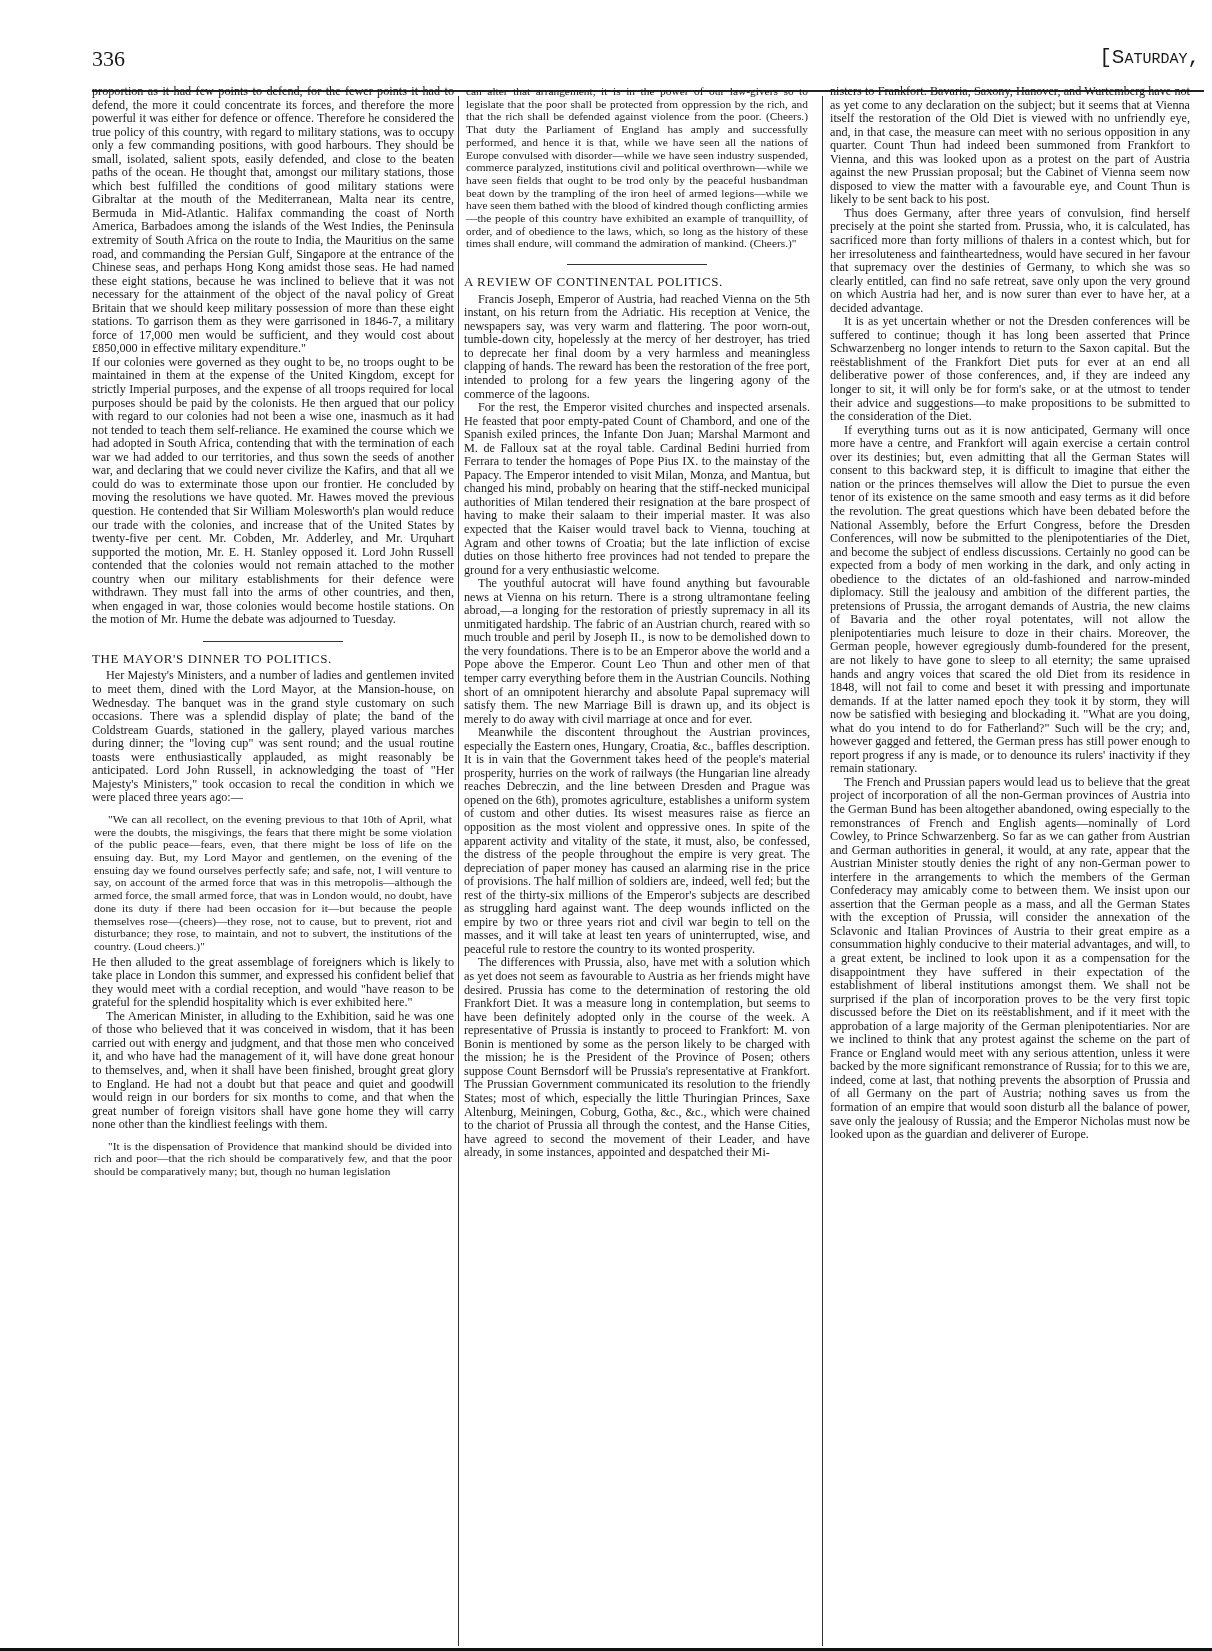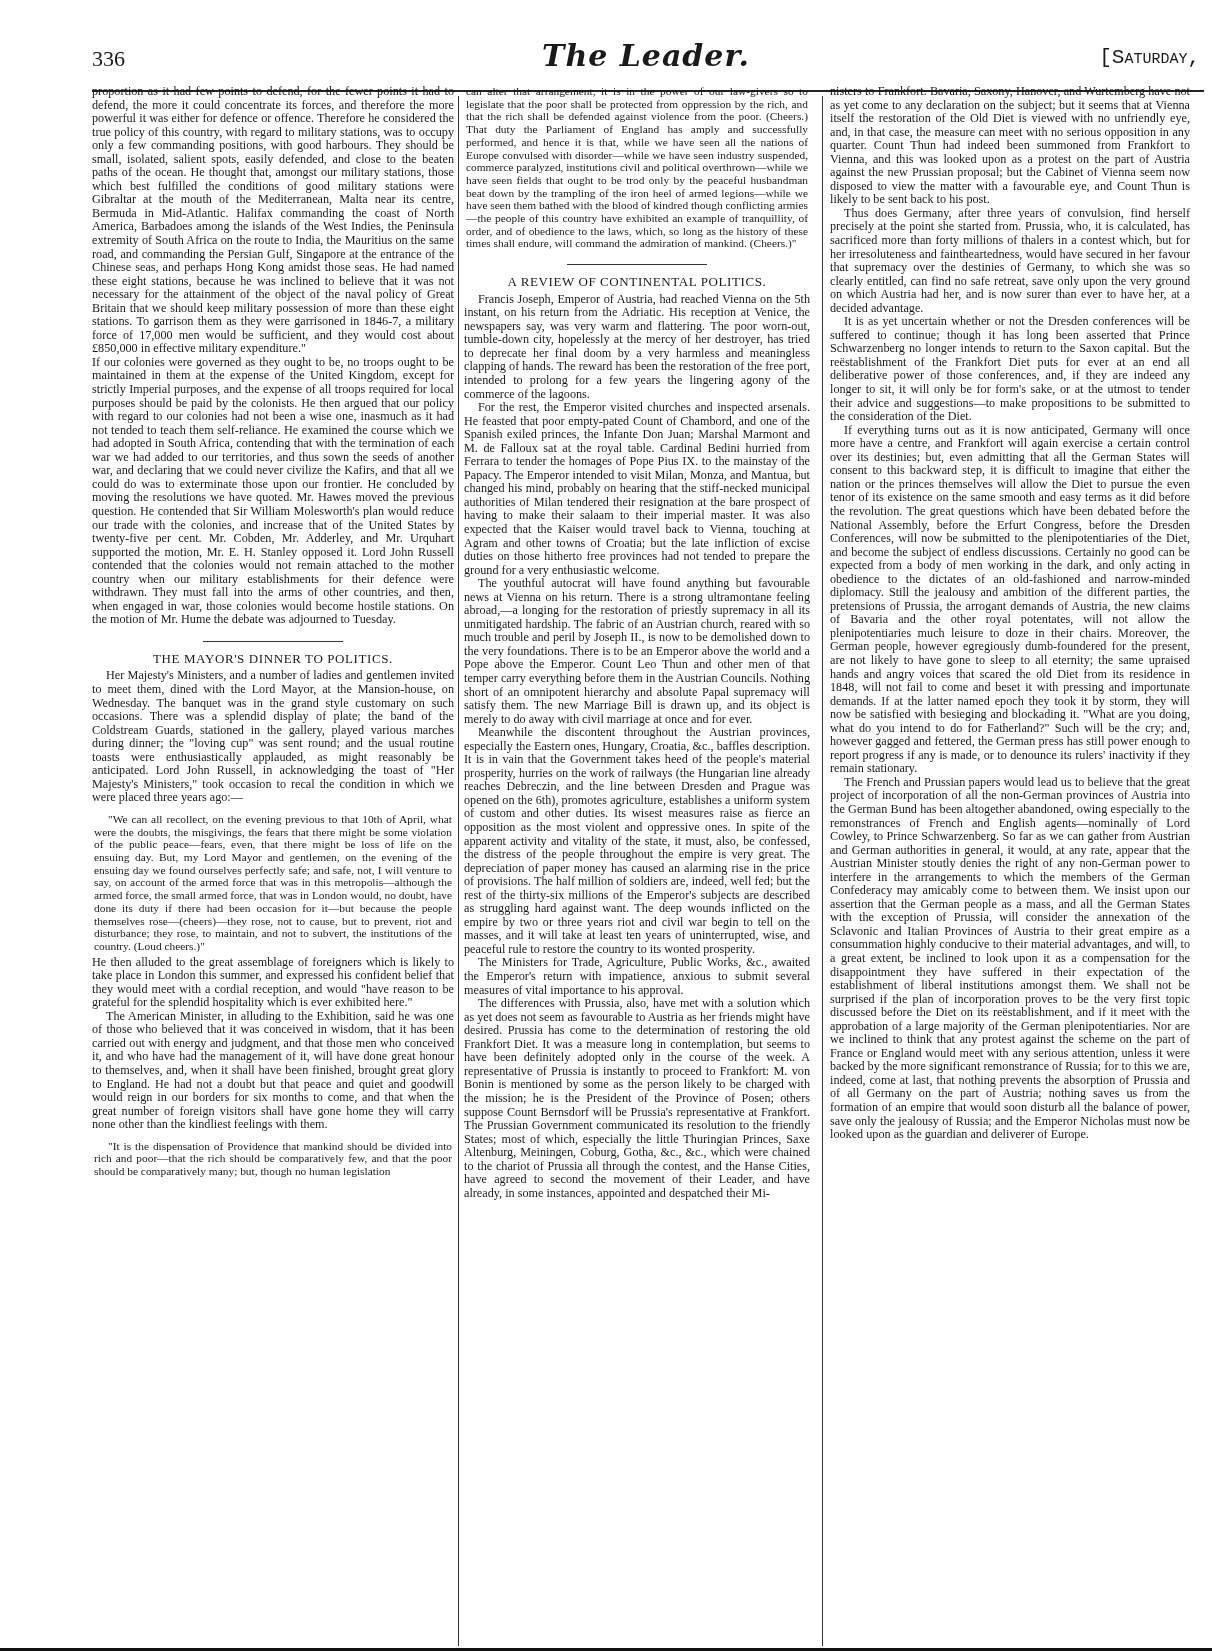--- a/index.html
+++ b/index.html
@@ -31,30 +31,29 @@
   .col-right { left: 830px; width: 360px; }
   .col-rule { position: absolute; top: 96px; width: 1px; background: #333; height: 1550px; }
   .col-rule.r1 { left: 458px; }
   .col-rule.r2 { left: 822px; }
   p { margin: 0; text-indent: 14px; }
   p.noindent { text-indent: 0; }
   p.quote { font-size: 11.4px; line-height: 12.7px; padding: 0 2px; margin: 8px 0 3px 0; }
   .section-divider { width: 140px; height: 1px; background: #333; margin: 14px auto 10px auto; }
   h2.section-title {
     margin: 0 0 4px 0; font-size: 13px; font-weight: normal; letter-spacing: 0.6px;
-    text-align: center;
+    text-align: left;
   }
   .bottom-rule { position: absolute; left: 0; top: 1648px; width: 1212px; height: 3px; background: #111; }
 </style>
 </head>
 <body>
 
 <div class="page-header">
   <span class="page-number">336</span>
-  <div class="masthead">The Leader.</div>
   <span class="day-label">[Saturday,</span>
 </div>
 <div class="header-rule"></div>
 
 <div class="col-rule r1"></div>
 <div class="col-rule r2"></div>
 
 <div class="column col-left">
   <p class="noindent">proportion as it had few points to defend, for the fewer points it had to defend, the more it could concentrate its forces, and therefore the more powerful it was either for defence or offence. Therefore he considered the true policy of this country, with regard to military stations, was to occupy only a few commanding positions, with good harbours. They should be small, isolated, salient spots, easily defended, and close to the beaten paths of the ocean. He thought that, amongst our military stations, those which best fulfilled the conditions of good military stations were Gibraltar at the mouth of the Mediterranean, Malta near its centre, Bermuda in Mid-Atlantic. Halifax commanding the coast of North America, Barbadoes among the islands of the West Indies, the Peninsula extremity of South Africa on the route to India, the Mauritius on the same road, and commanding the Persian Gulf, Singapore at the entrance of the Chinese seas, and perhaps Hong Kong amidst those seas. He had named these eight stations, because he was inclined to believe that it was not necessary for the attainment of the object of the naval policy of Great Britain that we should keep military possession of more than these eight stations. To garrison them as they were garrisoned in 1846-7, a military force of 17,000 men would be sufficient, and they would cost about £850,000 in effective military expenditure."</p>
   <p class="noindent">If our colonies were governed as they ought to be, no troops ought to be maintained in them at the expense of the United Kingdom, except for strictly Imperial purposes, and the expense of all troops required for local purposes should be paid by the colonists. He then argued that our policy with regard to our colonies had not been a wise one, inasmuch as it had not tended to teach them self-reliance. He examined the course which we had adopted in South Africa, contending that with the termination of each war we had added to our territories, and thus sown the seeds of another war, and declaring that we could never civilize the Kafirs, and that all we could do was to exterminate those upon our frontier. He concluded by moving the resolutions we have quoted. Mr. Hawes moved the previous question. He contended that Sir William Molesworth's plan would reduce our trade with the colonies, and increase that of the United States by twenty-five per cent. Mr. Cobden, Mr. Adderley, and Mr. Urquhart supported the motion, Mr. E. H. Stanley opposed it. Lord John Russell contended that the colonies would not remain attached to the mother country when our military establishments for their defence were withdrawn. They must fall into the arms of other countries, and then, when engaged in war, those colonies would become hostile stations. On the motion of Mr. Hume the debate was adjourned to Tuesday.</p>
@@ -68,21 +67,20 @@
 </div>
 
 <div class="column col-mid">
   <p class="noindent quote" style="margin-top:0">can alter that arrangement, it is in the power of our law-givers so to legislate that the poor shall be protected from oppression by the rich, and that the rich shall be defended against violence from the poor. (Cheers.) That duty the Parliament of England has amply and successfully performed, and hence it is that, while we have seen all the nations of Europe convulsed with disorder—while we have seen industry suspended, commerce paralyzed, institutions civil and political overthrown—while we have seen fields that ought to be trod only by the peaceful husbandman beat down by the trampling of the iron heel of armed legions—while we have seen them bathed with the blood of kindred though conflicting armies—the people of this country have exhibited an example of tranquillity, of order, and of obedience to the laws, which, so long as the history of these times shall endure, will command the admiration of mankind. (Cheers.)"</p>
   <div class="section-divider"></div>
   <h2 class="section-title">A REVIEW OF CONTINENTAL POLITICS.</h2>
   <p>Francis Joseph, Emperor of Austria, had reached Vienna on the 5th instant, on his return from the Adriatic. His reception at Venice, the newspapers say, was very warm and flattering. The poor worn-out, tumble-down city, hopelessly at the mercy of her destroyer, has tried to deprecate her final doom by a very harmless and meaningless clapping of hands. The reward has been the restoration of the free port, intended to prolong for a few years the lingering agony of the commerce of the lagoons.</p>
   <p>For the rest, the Emperor visited churches and inspected arsenals. He feasted that poor empty-pated Count of Chambord, and one of the Spanish exiled princes, the Infante Don Juan; Marshal Marmont and M. de Falloux sat at the royal table. Cardinal Bedini hurried from Ferrara to tender the homages of Pope Pius IX. to the mainstay of the Papacy. The Emperor intended to visit Milan, Monza, and Mantua, but changed his mind, probably on hearing that the stiff-necked municipal authorities of Milan tendered their resignation at the bare prospect of having to make their salaam to their imperial master. It was also expected that the Kaiser would travel back to Vienna, touching at Agram and other towns of Croatia; but the late infliction of excise duties on those hitherto free provinces had not tended to prepare the ground for a very enthusiastic welcome.</p>
   <p>The youthful autocrat will have found anything but favourable news at Vienna on his return. There is a strong ultramontane feeling abroad,—a longing for the restoration of priestly supremacy in all its unmitigated hardship. The fabric of an Austrian church, reared with so much trouble and peril by Joseph II., is now to be demolished down to the very foundations. There is to be an Emperor above the world and a Pope above the Emperor. Count Leo Thun and other men of that temper carry everything before them in the Austrian Councils. Nothing short of an omnipotent hierarchy and absolute Papal supremacy will satisfy them. The new Marriage Bill is drawn up, and its object is merely to do away with civil marriage at once and for ever.</p>
   <p>Meanwhile the discontent throughout the Austrian provinces, especially the Eastern ones, Hungary, Croatia, &amp;c., baffles description. It is in vain that the Government takes heed of the people's material prosperity, hurries on the work of railways (the Hungarian line already reaches Debreczin, and the line between Dresden and Prague was opened on the 6th), promotes agriculture, establishes a uniform system of custom and other duties. Its wisest measures raise as fierce an opposition as the most violent and oppressive ones. In spite of the apparent activity and vitality of the state, it must, also, be confessed, the distress of the people throughout the empire is very great. The depreciation of paper money has caused an alarming rise in the price of provisions. The half million of soldiers are, indeed, well fed; but the rest of the thirty-six millions of the Emperor's subjects are described as struggling hard against want. The deep wounds inflicted on the empire by two or three years riot and civil war begin to tell on the masses, and it will take at least ten years of uninterrupted, wise, and peaceful rule to restore the country to its wonted prosperity.</p>
-  <p>The Ministers for Trade, Agriculture, Public Works, &amp;c., awaited the Emperor's return with impatience, anxious to submit several measures of vital importance to his approval.</p>
   <p>The differences with Prussia, also, have met with a solution which as yet does not seem as favourable to Austria as her friends might have desired. Prussia has come to the determination of restoring the old Frankfort Diet. It was a measure long in contemplation, but seems to have been definitely adopted only in the course of the week. A representative of Prussia is instantly to proceed to Frankfort: M. von Bonin is mentioned by some as the person likely to be charged with the mission; he is the President of the Province of Posen; others suppose Count Bernsdorf will be Prussia's representative at Frankfort. The Prussian Government communicated its resolution to the friendly States; most of which, especially the little Thuringian Princes, Saxe Altenburg, Meiningen, Coburg, Gotha, &amp;c., &amp;c., which were chained to the chariot of Prussia all through the contest, and the Hanse Cities, have agreed to second the movement of their Leader, and have already, in some instances, appointed and despatched their Mi-</p>
 </div>
 
 <div class="column col-right">
   <p class="noindent">nisters to Frankfort. Bavaria, Saxony, Hanover, and Wurtemberg have not as yet come to any declaration on the subject; but it seems that at Vienna itself the restoration of the Old Diet is viewed with no unfriendly eye, and, in that case, the measure can meet with no serious opposition in any quarter. Count Thun had indeed been summoned from Frankfort to Vienna, and this was looked upon as a protest on the part of Austria against the new Prussian proposal; but the Cabinet of Vienna seem now disposed to view the matter with a favourable eye, and Count Thun is likely to be sent back to his post.</p>
   <p>Thus does Germany, after three years of convulsion, find herself precisely at the point she started from. Prussia, who, it is calculated, has sacrificed more than forty millions of thalers in a contest which, but for her irresoluteness and faintheartedness, would have secured in her favour that supremacy over the destinies of Germany, to which she was so clearly entitled, can find no safe retreat, save only upon the very ground on which Austria had her, and is now surer than ever to have her, at a decided advantage.</p>
   <p>It is as yet uncertain whether or not the Dresden conferences will be suffered to continue; though it has long been asserted that Prince Schwarzenberg no longer intends to return to the Saxon capital. But the reëstablishment of the Frankfort Diet puts for ever at an end all deliberative power of those conferences, and, if they are indeed any longer to sit, it will only be for form's sake, or at the utmost to tender their advice and suggestions—to make propositions to be submitted to the consideration of the Diet.</p>
   <p>If everything turns out as it is now anticipated, Germany will once more have a centre, and Frankfort will again exercise a certain control over its destinies; but, even admitting that all the German States will consent to this backward step, it is difficult to imagine that either the nation or the princes themselves will allow the Diet to pursue the even tenor of its existence on the same smooth and easy terms as it did before the revolution. The great questions which have been debated before the National Assembly, before the Erfurt Congress, before the Dresden Conferences, will now be submitted to the plenipotentiaries of the Diet, and become the subject of endless discussions. Certainly no good can be expected from a body of men working in the dark, and only acting in obedience to the dictates of an old-fashioned and narrow-minded diplomacy. Still the jealousy and ambition of the different parties, the pretensions of Prussia, the arrogant demands of Austria, the new claims of Bavaria and the other royal potentates, will not allow the plenipotentiaries much leisure to doze in their chairs. Moreover, the German people, however egregiously dumb-foundered for the present, are not likely to have gone to sleep to all eternity; the same upraised hands and angry voices that scared the old Diet from its residence in 1848, will not fail to come and beset it with pressing and importunate demands. If at the latter named epoch they took it by storm, they will now be satisfied with besieging and blockading it. "What are you doing, what do you intend to do for Fatherland?" Such will be the cry; and, however gagged and fettered, the German press has still power enough to report progress if any is made, or to denounce its rulers' inactivity if they remain stationary.</p>
   <p>The French and Prussian papers would lead us to believe that the great project of incorporation of all the non-German provinces of Austria into the German Bund has been altogether abandoned, owing especially to the remonstrances of French and English agents—nominally of Lord Cowley, to Prince Schwarzenberg. So far as we can gather from Austrian and German authorities in general, it would, at any rate, appear that the Austrian Minister stoutly denies the right of any non-German power to interfere in the arrangements to which the members of the German Confederacy may amicably come to between them. We insist upon our assertion that the German people as a mass, and all the German States with the exception of Prussia, will consider the annexation of the Sclavonic and Italian Provinces of Austria to their great empire as a consummation highly conducive to their material advantages, and will, to a great extent, be inclined to look upon it as a compensation for the disappointment they have suffered in their expectation of the establishment of liberal institutions amongst them. We shall not be surprised if the plan of incorporation proves to be the very first topic discussed before the Diet on its reëstablishment, and if it meet with the approbation of a large majority of the German plenipotentiaries. Nor are we inclined to think that any protest against the scheme on the part of France or England would meet with any serious attention, unless it were backed by the more significant remonstrance of Russia; for to this we are, indeed, come at last, that nothing prevents the absorption of Prussia and of all Germany on the part of Austria; nothing saves us from the formation of an empire that would soon disturb all the balance of power, save only the jealousy of Russia; and the Emperor Nicholas must now be looked upon as the guardian and deliverer of Europe.</p>
 </div>

